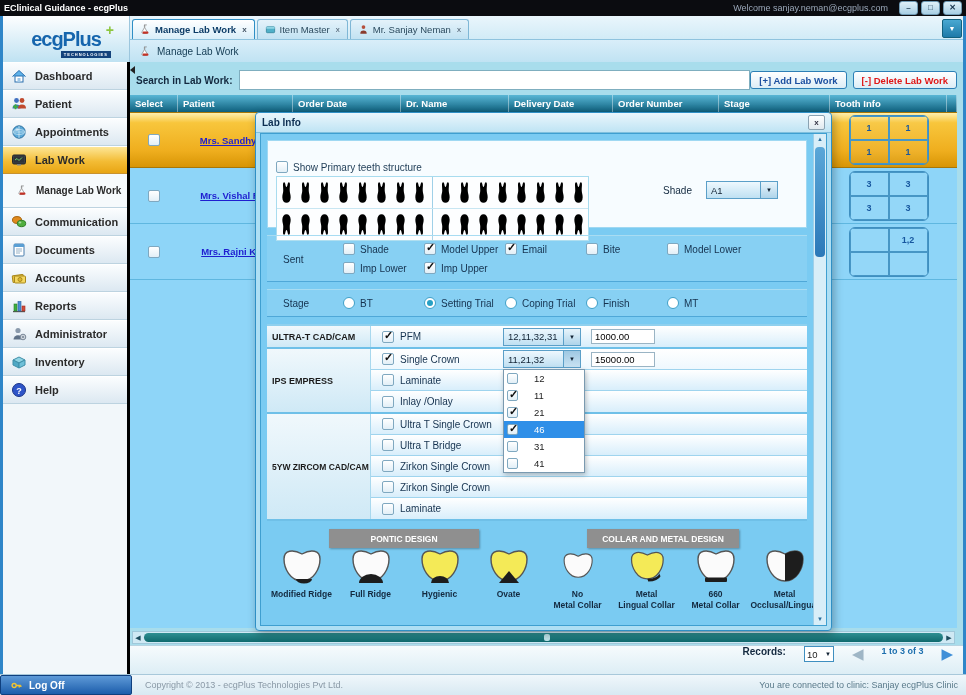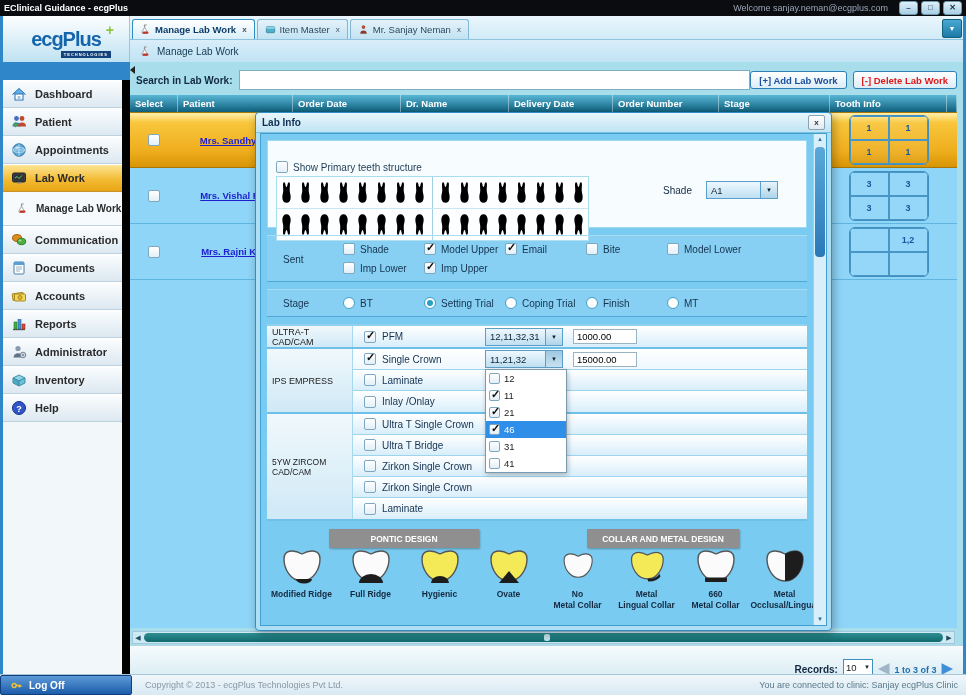--- a/index.html
+++ b/index.html
@@ -15,21 +15,21 @@
   .logo .brand{font-size:20px;font-weight:bold;color:#1565ad;letter-spacing:-1px;position:relative;}
   .logo .plus{color:#8dc63f;font-size:14px;font-weight:bold;position:absolute;top:-6px;right:-12px;}
   .logo .sub{position:absolute;right:-10px;bottom:-7px;background:#14437c;color:#fff;font-size:4px;padding:1px 3px;letter-spacing:1px;}
   .tabs{position:absolute;top:18px;left:132px;right:6px;height:21px;display:flex;align-items:flex-end;gap:2px;}
   .tab{height:19px;display:flex;align-items:center;gap:4px;padding:0 7px;background:linear-gradient(#e4f2fa,#c2e2f2);border:1px solid #7fb7d6;border-bottom:none;border-radius:3px 3px 0 0;color:#2b4a5e;font-size:9.5px;}
   .tab.active{background:linear-gradient(#ffffff,#d8eef9);border-color:#2f8fc5;color:#0c3c67;font-weight:bold;}
   .tab .x{font-size:8px;color:#456;margin-left:2px;}
   .tabmenu{position:absolute;top:19px;right:4px;width:18px;height:17px;background:linear-gradient(#49a8d2,#1d7aa8);border:1px solid #11607e;border-radius:2px;color:#fff;font-size:7px;display:flex;align-items:center;justify-content:center;}
   .crumbbar{position:absolute;top:39px;left:130px;right:3px;height:23px;background:linear-gradient(#d9eef9,#c0e3f3);border-top:1px solid #8fc3de;display:flex;align-items:center;gap:6px;padding-left:10px;box-sizing:border-box;color:#123a52;font-size:10px;}
   
-  .sidebar{position:absolute;left:3px;top:80px;width:127px;bottom:20px;background:#f2f7fa;border-right:8px solid #000000;box-sizing:border-box;}
+  .sidebar{position:absolute;left:3px;top:62px;width:127px;bottom:20px;background:#f2f7fa;border-right:3px solid #000000;box-sizing:border-box;}
   .sitem{height:28px;display:flex;align-items:center;gap:8px;padding-left:8px;background:linear-gradient(#fbfdfe,#dce8f1);border-bottom:1px solid #bdd3e0;border-top:1px solid #fff;font-size:11px;font-weight:bold;color:#2b2b2b;box-sizing:border-box;}
   .sitem.active{background:linear-gradient(#fde696,#f3bc35 55%,#e8a513);border-bottom:1px solid #c8922f;}
   .sitem.sub{height:34px;font-size(10px);font-size:10px;padding-left:14px;background:#f6fafc;border-top:none;}
   .icon16{width:16px;height:16px;flex:none;}
   .icon12{width:11px;height:11px;flex:none;}
   
   .content{position:absolute;left:130px;top:62px;right:3px;bottom:20px;background:#a8ddec;overflow:hidden;}
   .collapse{position:absolute;left:0;top:4px;width:0;height:0;border-top:4px solid transparent;border-bottom:4px solid transparent;border-right:5px solid #222;}
   .searchrow{position:absolute;top:5px;left:6px;right:6px;height:26px;display:flex;align-items:center;}
   .searchrow label{font-weight:bold;color:#13293f;}
@@ -48,21 +48,21 @@
   .cb{width:12px;height:12px;background:linear-gradient(#ffffff,#e2eff7);border:1px solid #7fa8c0;border-radius:2px;display:inline-block;position:relative;flex:none;box-sizing:border-box;}
   .cb.checked::after{content:"\2713";position:absolute;left:1px;top:-3px;font-size:11px;font-weight:bold;color:#101010;}
   .plink{color:#1f1fd0;font-weight:bold;text-decoration:underline;font-size:9.5px;white-space:nowrap;overflow:hidden;}
   .tgrid{display:grid;grid-template-columns:39px 39px;border:1px solid #3f8fc0;border-radius:6px;overflow:hidden;background:rgba(255,255,255,.06);}
   .tgc{height:22px;border:0.5px solid #4796c5;display:flex;align-items:center;justify-content:center;font-size:9px;font-weight:bold;color:#17579f;}
   
   .hscroll{position:absolute;bottom:31px;left:2px;right:8px;height:13px;background:#cfe9f4;border:1px solid #9fc8da;display:flex;align-items:center;box-sizing:border-box;}
   .harrow{width:10px;font-size:7px;color:#1d4d5e;text-align:center;}
   .hthumb{flex:1;height:9px;margin:0 1px;border-radius:5px;background:linear-gradient(#2e8f92,#0f6a6e);position:relative;}
   .hthumb::after{content:"";position:absolute;left:50%;top:1px;width:6px;height:7px;background:#bfe4ea;border-radius:2px;}
-  .recbar{position:absolute;bottom:0;left:0;right:0;height:30px;background:linear-gradient(#f6fbfd,#dcedf5);border-top:1px solid #b8d4e2;display:flex;align-items:flex-end;justify-content:flex-end;gap:5px;padding-right:10px;box-sizing:border-box;}
+  .recbar{position:absolute;bottom:0;left:0;right:0;height:30px;background:linear-gradient(#f6fbfd,#dcedf5);border-top:1px solid #b8d4e2;display:flex;align-items:flex-start;justify-content:flex-end;gap:18px;padding-right:10px;box-sizing:border-box;}
   .recbar .rl{font-weight:bold;color:#13293f;}
   .recsel{width:30px;height:16px;background:#fff;border:1px solid #3f8fc0;display:flex;align-items:center;justify-content:space-between;padding:0 2px;box-sizing:border-box;font-size:9.5px;}
   .recsel .a{font-size:6px;color:#123;}
   .pgprev{color:#9fb6c6;font-size:15px;line-height:1;}
   .pgnext{color:#3f8fd8;font-size:15px;line-height:1;}
   .range{color:#1d6fae;font-weight:bold;font-size:9px;}
   
   .footer{position:absolute;bottom:0;left:0;right:0;height:20px;background:linear-gradient(#f0f7fb,#d8e9f2);border-top:1px solid #a8c8da;display:flex;align-items:center;font-size:9px;color:#8a99a6;}
   .logoff{position:absolute;left:0;bottom:0;width:132px;height:20px;background:linear-gradient(#5e9ad8,#1c5dab);border:1px solid #0f3f7e;border-radius:2px;color:#fff;font-weight:bold;font-size:10px;display:flex;align-items:center;gap:7px;padding-left:10px;box-sizing:border-box;}
   .copyr{margin-left:145px;}
@@ -94,28 +94,28 @@
   .combo .arrow.pressed{background:linear-gradient(#9fc8e2,#c8e2f2);}
   .panel{margin:7px 6px 0 6px;border-top:1px solid #a8dcf2;border-bottom:1px solid #4fa8d8;background:rgba(255,255,255,.10);position:relative;padding:7px 0;}
   .panel .plabel{position:absolute;left:16px;top:50%;transform:translateY(-50%);color:#15324f;font-size:10px;}
   .optrow{display:flex;padding-left:76px;}
   .optrow + .optrow{margin-top:7px;}
   .opt{width:81px;display:flex;align-items:center;gap:5px;color:#15324f;flex:none;}
   .radio{width:12px;height:12px;border-radius:50%;background:#fff;border:1px solid #3fa0c8;display:inline-block;flex:none;position:relative;box-sizing:border-box;}
   .radio.selected::after{content:"";position:absolute;left:2px;top:2px;width:6px;height:6px;border-radius:50%;background:#27a0c4;}
   .sections{margin:7px 6px 0 6px;border-top:2px solid #8fd0ee;}
   .section{display:flex;border-bottom:2px solid #6fc0e8;}
-  .seclabel{width:86px;flex:none;background:linear-gradient(#f0f8fc,#cfe9f6);border-right:1px solid #a8d8ee;display:flex;align-items:center;padding-left:5px;font-weight:normal;font-size:9px;color:#1a1a1a;box-sizing:border-box;}
+  .seclabel{width:104px;flex:none;background:linear-gradient(#f0f8fc,#cfe9f6);border-right:1px solid #a8d8ee;display:flex;align-items:center;padding-left:5px;font-weight:bold;font-size:9px;color:#1a1a1a;box-sizing:border-box;}
   .secrows{flex:1;}
   .srow{height:21px;background:linear-gradient(#ffffff,#d8eefb);border-bottom:1px solid #9fd4ee;display:flex;align-items:center;padding-left:11px;gap:6px;position:relative;box-sizing:border-box;color:#15324f;}
   .srow:last-child{border-bottom:none;}
   .srow .combo{position:absolute;left:132px;width:78px;}
   .srow .price{position:absolute;left:220px;width:64px;height:15px;background:#fff;border:1px solid #9ab4c4;font-size:9.5px;font-family:inherit;padding:0 3px;box-sizing:border-box;}
   .ddpop{position:absolute;left:132px;top:20px;width:80px;background:#fff;border:1px solid #7a9ab0;z-index:60;box-shadow:1px 2px 5px rgba(0,0,0,.25);}
-  .ddopt{height:17px;display:flex;align-items:center;gap:4px;padding-left:3px;font-size:9.5px;color:#222;}
+  .ddopt{height:17px;display:flex;align-items:center;gap:16px;padding-left:3px;font-size:9.5px;color:#222;}
   .ddopt .cb{width:11px;height:11px;}
   .ddopt.selected{background:#2f8fe8;color:#fff;}
   .designs{margin:8px 6px 0 6px;position:relative;height:100px;}
   .dhead{position:absolute;top:0;height:19px;background:#8f8f8f;color:#fff;font-weight:bold;font-size:8.5px;display:flex;align-items:center;justify-content:center;box-shadow:1px 1px 2px rgba(0,0,0,.3);}
   .dhead.p{left:62px;width:150px;}
   .dhead.c{left:320px;width:152px;}
   .drow{position:absolute;top:17px;left:0;right:0;display:flex;}
   .dcell{width:69px;display:flex;flex-direction:column;align-items:center;flex:none;}
   .dcell svg{width:46px;height:40px;}
   .dcell .dlabel{margin-top:3px;font-size:8.5px;font-weight:bold;color:#13293f;text-align:center;line-height:1.25;white-space:pre-line;}

